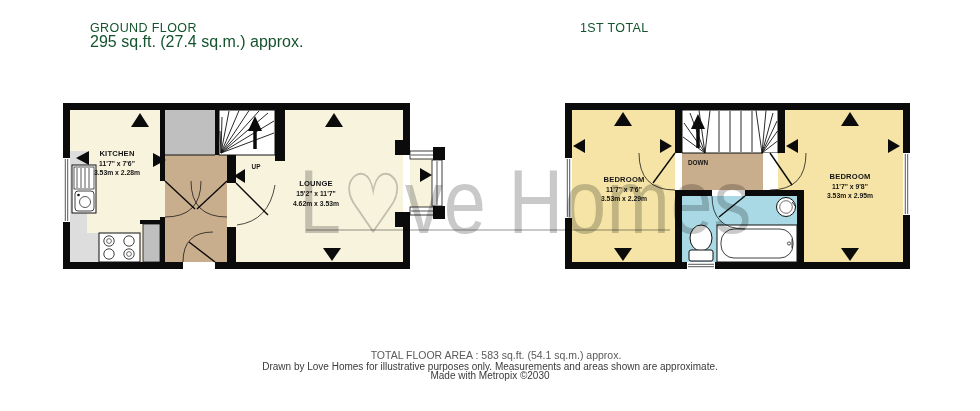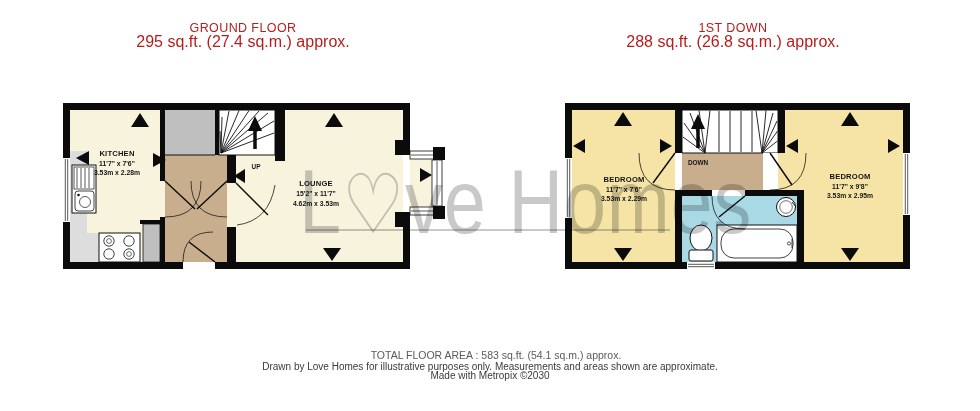--- a/index.html
+++ b/index.html
@@ -1,18 +1,18 @@
 <!DOCTYPE html>
 <html><head>
 <meta charset="utf-8">
 <style>
   html,body{margin:0;padding:0;background:#ffffff;}
   .stage{position:relative;width:980px;height:411px;background:#ffffff;overflow:hidden;
          font-family:"Liberation Sans",sans-serif;}
-  .floor-header{position:absolute;text-align:center;color:#b91c1c;}
+  .floor-header{position:absolute;color:#14532d;}
   .floor-title{font-size:12.5px;letter-spacing:.4px;line-height:14px;}
   .floor-area{font-size:16px;line-height:14px;}
   .plan-svg{position:absolute;}
   svg text{font-family:"Liberation Sans",sans-serif;fill:#141414;}
   .room-name{font-size:7.6px;font-weight:bold;letter-spacing:.2px;}
   .room-dim{font-size:6.8px;font-weight:bold;}
   .stair-label{font-size:6.4px;font-weight:600;}
   .wall{fill:#0b0b0b;}
   .punch{fill:#ffffff;}
   .glaze{stroke:#111;stroke-width:.7;}
@@ -34,22 +34,21 @@
 </head>
 <body>
 
 <div class="stage">
 
   <div class="floor-header" style="left:90px;top:21px;width:306px;">
     <div class="floor-title">GROUND FLOOR</div>
     <div class="floor-area">295 sq.ft. (27.4 sq.m.) approx.</div>
   </div>
   <div class="floor-header" style="left:580px;top:21px;width:306px;">
-    <div class="floor-title">1ST DOWN</div>
-    <div class="floor-area">288 sq.ft. (26.8 sq.m.) approx.</div>
+    <div class="floor-title">1ST TOTAL</div>
   </div>
 
   <svg class="plan-svg" style="left:63px;top:103px;" width="392" height="167" viewBox="0 0 392 167">
 
     <rect x="7" y="7" width="333" height="152" fill="#f8f3dd"></rect>
     <rect x="102" y="7" width="50" height="45" fill="#bfbfbf"></rect>
     <rect x="102" y="52" width="62" height="107" fill="#c9ae8d"></rect>
     <rect x="7" y="48" width="17" height="111" fill="#dddddd"></rect>
     <rect x="7" y="130" width="70" height="29" fill="#dddddd"></rect>
     <rect x="80" y="121" width="17" height="38" stroke="#111" stroke-width="0.8" fill="#bfbfbf"></rect>

